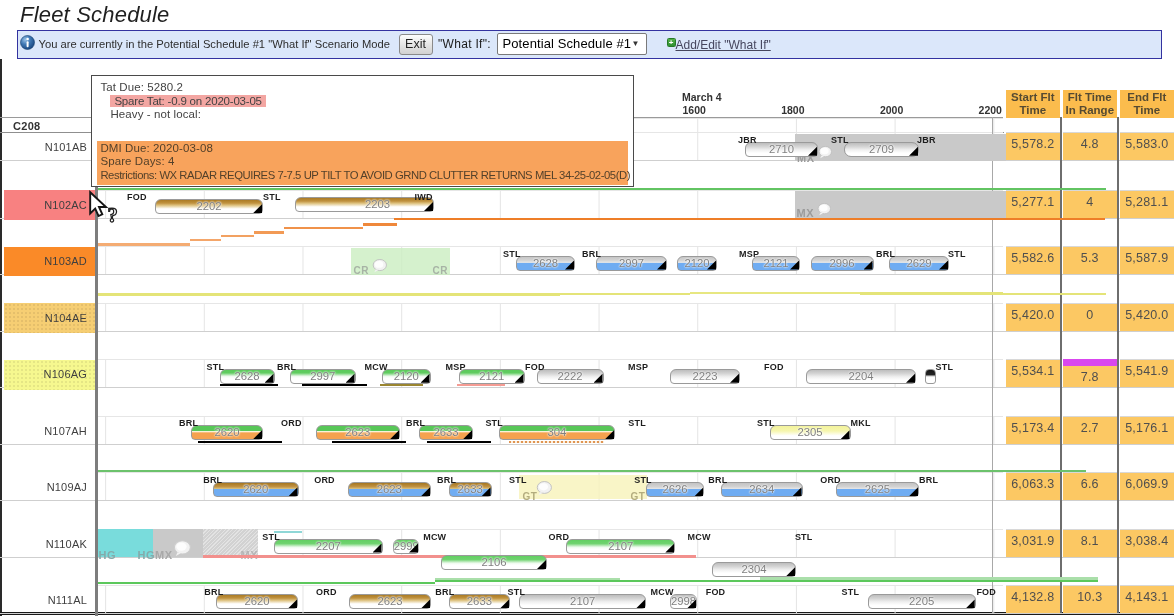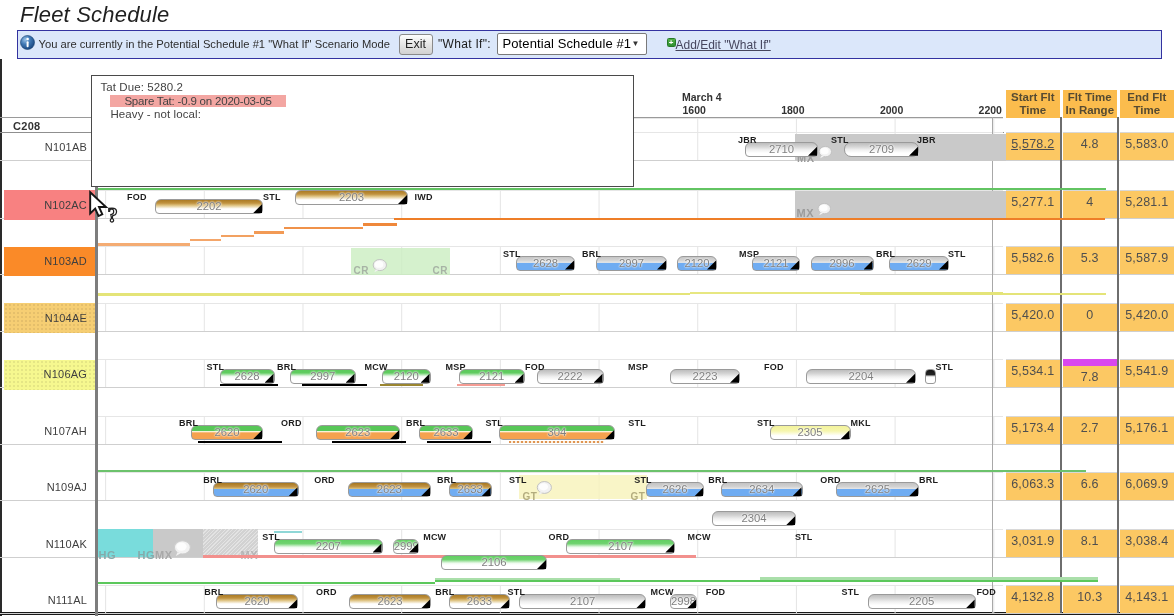--- a/index.html
+++ b/index.html
@@ -64,21 +64,21 @@
 <div class="hcell" style="left:1005.5px;top:90px;width:54.5px;height:27.5px;">Start Flt<br>Time</div>
 <div class="hcell" style="left:1062.5px;top:90px;width:54.5px;height:27.5px;">Flt Time<br>In Range</div>
 <div class="hcell" style="left:1119.5px;top:90px;width:54.5px;height:27.5px;">End Flt<br>Time</div>
 <div class="abs" style="left:0;top:117px;width:1003px;height:1px;background:#9a9a9a;"></div>
 <div class="rowbox" style="top:118px;height:13.5px;"></div>
 <div class="abs" style="left:13px;top:119.5px;font-weight:bold;font-size:11px;color:#333;letter-spacing:.3px;">C208</div>
 <div class="abs" style="left:0;top:131.8px;width:1003.5px;height:1.4px;background:#8f8f8f;"></div>
 <div class="rowbox" style="top:132.0px;height:28.0px;"></div>
 <div class="hline" style="top:160.0px;"></div>
 <div class="rlabel" style="left:0;top:141.0px;width:87px;">N101AB</div>
-<div class="cell" style="left:1005.5px;top:132.0px;width:54.5px;height:28.0px;border-top:1px solid #d8d8d8;text-decoration:underline;">5,578.2</div>
+<div class="cell" style="left:1005.5px;top:132.0px;width:54.5px;height:28.0px;border-top:1px solid #d8d8d8;">5,578.2</div>
 <div class="cell" style="left:1062.5px;top:132.0px;width:54.5px;height:28.0px;border-top:1px solid #d8d8d8;">4.8</div>
 <div class="cell" style="left:1119.5px;top:132.0px;width:54.5px;height:28.0px;border-top:1px solid #d8d8d8;">5,583.0</div>
 <div class="rowbox" style="top:189.5px;height:28.0px;"></div>
 <div class="hline" style="top:217.5px;"></div>
 <div class="abs" style="left:3.5px;top:190.3px;width:91.7px;height:29.8px;background:#F88181;"></div>
 <div class="rlabel" style="left:0;top:198.5px;width:87px;">N102AC</div>
 <div class="cell" style="left:1005.5px;top:189.5px;width:54.5px;height:28.0px;border-top:1px solid #d8d8d8;">5,277.1</div>
 <div class="cell" style="left:1062.5px;top:189.5px;width:54.5px;height:28.0px;border-top:1px solid #d8d8d8;">4</div>
 <div class="cell" style="left:1119.5px;top:189.5px;width:54.5px;height:28.0px;border-top:1px solid #d8d8d8;">5,281.1</div>
 <div class="rowbox" style="top:245.7px;height:28.0px;"></div>
@@ -196,21 +196,21 @@
 <div class="abs" style="left:302px;top:383.6px;width:65.0px;height:2.0px;background:#000;"></div>
 <div class="abs" style="left:380px;top:383.6px;width:42.5px;height:2.2px;background:#9a8530;"></div>
 <div class="abs" style="left:457px;top:383.8px;width:47.5px;height:2.6px;background:#f59c94;"></div>
 <div class="abs" style="left:198px;top:440.8px;width:84.0px;height:2.2px;background:#000;"></div>
 <div class="abs" style="left:332px;top:440.8px;width:74.0px;height:2.2px;background:#000;"></div>
 <div class="abs" style="left:427px;top:440.8px;width:64.0px;height:2.2px;background:#000;"></div>
 <div class="abs" style="left:509px;top:440.9px;width:95px;height:2px;background:repeating-linear-gradient(90deg,#e09552 0 2px,#fbeedd 2px 4px);"></div>
 <div class="bar b-silver" style="left:745px;top:141.8px;width:71.0px;">2710<div class="tri"></div></div>
 <div class="bar b-silver" style="left:844px;top:141.8px;width:73.0px;border-radius:7px;">2709<div class="tri"></div></div>
 <div class="bar b-tanw" style="left:155px;top:199.3px;width:106.0px;">2202<div class="tri"></div></div>
-<div class="bar b-tanw" style="left:295px;top:190px;width:111.0px;">2203<div class="tri"></div></div>
+<div class="bar b-tanw" style="left:295px;top:197px;width:111.0px;padding-left:26px;">2203<div class="tri"></div></div>
 <div class="bar b-blue" style="left:516px;top:255.5px;width:57.0px;">2628<div class="tri"></div></div>
 <div class="bar b-blue" style="left:596px;top:255.5px;width:69.0px;">2997<div class="tri"></div></div>
 <div class="bar b-blue" style="left:677px;top:255.5px;width:38.0px;">2120<div class="tri"></div></div>
 <div class="bar b-blue" style="left:752px;top:255.5px;width:46.0px;">2121<div class="tri"></div></div>
 <div class="bar b-blue" style="left:810.5px;top:255.5px;width:61.0px;">2996<div class="tri"></div></div>
 <div class="bar b-blue" style="left:889px;top:255.5px;width:58.0px;">2629<div class="tri"></div></div>
 <div class="bar b-greenw" style="left:219.5px;top:368.8px;width:53.0px;">2628<div class="tri"></div></div>
 <div class="bar b-greenw" style="left:290px;top:368.8px;width:63.5px;">2997<div class="tri"></div></div>
 <div class="bar b-greenw" style="left:382px;top:368.8px;width:46.5px;">2120<div class="tri"></div></div>
 <div class="bar b-greenw" style="left:459px;top:368.8px;width:63.5px;">2121<div class="tri"></div></div>
@@ -225,21 +225,21 @@
 <div class="bar b-tanb" style="left:213px;top:482.2px;width:83.5px;">2620<div class="tri"></div></div>
 <div class="bar b-tanb" style="left:347.5px;top:482.2px;width:81.5px;">2623<div class="tri"></div></div>
 <div class="bar b-tanb" style="left:448.7px;top:482.2px;width:40.9px;">2633<div class="tri"></div></div>
 <div class="bar b-blue2" style="left:645.7px;top:482.2px;width:56.8px;">2626<div class="tri"></div></div>
 <div class="bar b-blue2" style="left:721px;top:482.2px;width:79.5px;">2634<div class="tri"></div></div>
 <div class="bar b-blue2" style="left:835.8px;top:482.2px;width:81.2px;">2625<div class="tri"></div></div>
 <div class="bar b-greenw2" style="left:274px;top:538.5px;width:106.5px;">2207<div class="tri"></div></div>
 <div class="bar b-greenw2" style="left:392.7px;top:538.5px;width:24.3px;">2999<div class="tri"></div></div>
 <div class="bar b-greenw2" style="left:441px;top:555px;width:104.0px;">2106<div class="tri"></div></div>
 <div class="bar b-greenw2" style="left:566.3px;top:538.5px;width:107.0px;">2107<div class="tri"></div></div>
-<div class="bar b-silver" style="left:711.8px;top:511px;width:82.5px;">2304<div class="tri"></div></div>
+<div class="bar b-silver" style="left:711.8px;top:562px;width:82.5px;">2304<div class="tri"></div></div>
 <div class="bar b-tanw" style="left:216px;top:594.4px;width:80.0px;">2620<div class="tri"></div></div>
 <div class="bar b-tanw" style="left:349px;top:594.4px;width:80.0px;">2623<div class="tri"></div></div>
 <div class="bar b-tanw" style="left:448.8px;top:594.4px;width:59.2px;">2633<div class="tri"></div></div>
 <div class="bar b-silver" style="left:519.4px;top:594.4px;width:124.6px;">2107<div class="tri"></div></div>
 <div class="bar b-silver" style="left:670px;top:594.4px;width:25.0px;">2998<div class="tri"></div></div>
 <div class="bar b-silver" style="left:719.2px;top:594.4px;width:108.3px;margin-top:36px;">2206<div class="tri"></div></div>
 <div class="bar b-silver" style="left:867.6px;top:594.4px;width:106.1px;">2205<div class="tri"></div></div>
 <div class="abs" style="left:924.9px;top:368.6px;width:11px;height:15px;border:1px solid #999;border-radius:4px 4px 3px 3px;box-sizing:border-box;background:linear-gradient(#161616 0%,#242424 38%,#cfcfcf 46%,#fff 58%);"></div>
 <div class="stn" style="left:738px;top:134.8px;">JBR</div>
 <div class="stn" style="left:831px;top:134.8px;">STL</div>
@@ -283,18 +283,23 @@
 <div class="stn" style="left:204.3px;top:587.4px;">BRL</div>
 <div class="stn" style="left:316.1px;top:587.4px;">ORD</div>
 <div class="stn" style="left:435.3px;top:587.4px;">BRL</div>
 <div class="stn" style="left:507.5px;top:587.4px;">STL</div>
 <div class="stn" style="left:650.6px;top:587.4px;">MCW</div>
 <div class="stn" style="left:705.7px;top:587.4px;">FOD</div>
 <div class="stn" style="left:841.5px;top:587.4px;">STL</div>
 <div class="stn" style="left:976.4px;top:587.4px;">FOD</div>
 <div class="abs" style="left:91.4px;top:74.8px;width:542.5px;height:112.5px;background:#fff;border:1px solid #4a4a4a;box-sizing:border-box;font-size:11.5px;color:#434343;letter-spacing:.1px;white-space:nowrap;">
 <div style="position:absolute;left:8px;top:5.5px;">Tat Due: 5280.2</div>
-<div style="position:absolute;left:18px;top:18.8px;background:#f3a6a2;padding:0 14px;letter-spacing:-.2px;">Spare Tat: -0.9 on 2020-03-05</div>
+<div style="position:absolute;left:18px;top:18.8px;background:#f3a6a2;padding:0 4px;letter-spacing:-.2px;">Spare Tat: -0.9 on 2020-03-05</div>
 <div style="position:absolute;left:18px;top:32.2px;">Heavy - not local:</div>
+<div style="position:absolute;left:5px;top:65px;width:531px;height:44px;background:#f8a35c;color:#54412a;">
+<div style="position:absolute;left:3px;top:1px;">DMI Due: 2020-03-08</div>
+<div style="position:absolute;left:3px;top:14.5px;">Spare Days: 4</div>
+<div style="position:absolute;left:3px;top:28px;font-size:11.3px;letter-spacing:-.45px;">Restrictions: WX RADAR REQUIRES 7-7.5 UP TILT TO AVOID GRND CLUTTER RETURNS MEL 34-25-02-05(D)</div>
+</div>
   </div>
 <svg class="abs" style="left:87px;top:189.5px;" width="34" height="44" viewBox="0 0 34 44">
 <path d="M3.2 2.2 L3.2 23.5 L8.2 18.6 L11.5 26 L15.3 24.3 L12 17 L19 17 Z" fill="#fff" stroke="#151515" stroke-width="1.9" stroke-linejoin="miter"></path>
 <text x="20.5" y="31.5" font-size="20.5" font-weight="bold" font-family="Liberation Serif,serif" fill="#fff" stroke="#222" stroke-width="1.25">?</text>
 </svg>
 </body></html>

